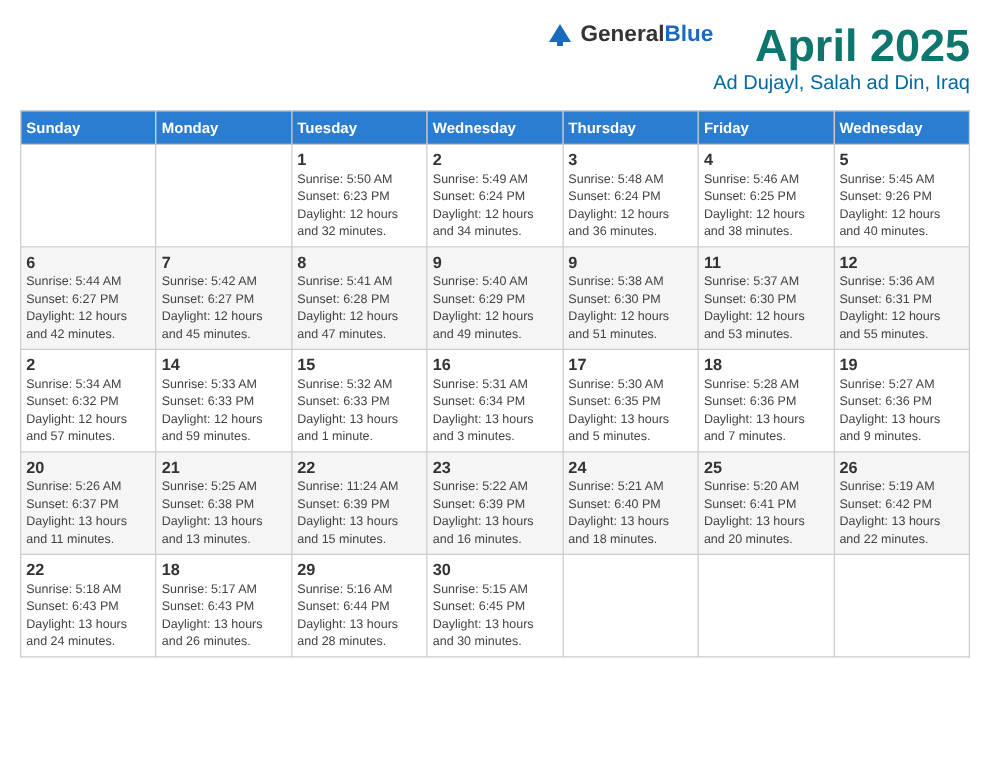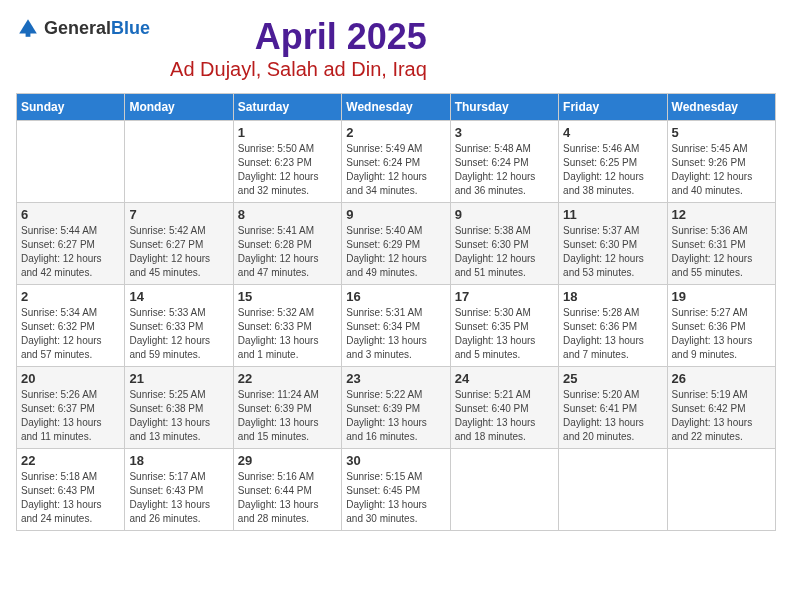--- a/index.html
+++ b/index.html
@@ -5,24 +5,23 @@
     * { box-sizing: border-box; margin: 0; padding: 0; }
     body {
       font-family: Arial, sans-serif;
       background: #fff;
       width: 792px;
       min-height: 612px;
       padding: 16px;
     }
     .header-area {
       display: flex;
-      justify-content: flex-start;
+      justify-content: flex-end;
       align-items: flex-start;
       margin-bottom: 12px;
-      gap: 20px;
     }
     .logo {
       display: flex;
       align-items: center;
       gap: 4px;
     }
     .logo-text-general {
       font-size: 18px;
       font-weight: bold;
       color: #333;
@@ -37,25 +36,25 @@
     .logo-icon {
       width: 24px;
       height: 24px;
     }
     .title-area {
       text-align: right;
     }
     .month-year {
       font-size: 36px;
       font-weight: bold;
-      color: #4c1d95;
+      color: #0f766e;
     }
     .location {
-      font-size: 20px;
-      color: #b91c1c;
+      font-size: 16px;
+      color: #0369a1;
     }
     .calendar {
       width: 100%;
       border-collapse: collapse;
       font-size: 11px;
     }
     .calendar thead tr th {
       background-color: #2a7dd1;
       color: #fff;
       padding: 6px 4px;
@@ -108,21 +107,21 @@
     <div class="month-year">April 2025</div>
     <div class="location">Ad Dujayl, Salah ad Din, Iraq</div>
   </div>
 </div>
 
 <table class="calendar">
   <thead>
     <tr id="weekday-header">
     <th>Sunday</th>
         <th>Monday</th>
-        <th>Saturday</th>
+        <th>Tuesday</th>
         <th>Wednesday</th>
         <th>Thursday</th>
         <th>Friday</th>
         <th>Wednesday</th>
       </tr>
   </thead>
   <tbody id="calendar-body">
   <tr>
         <td></td>
         <td></td>

